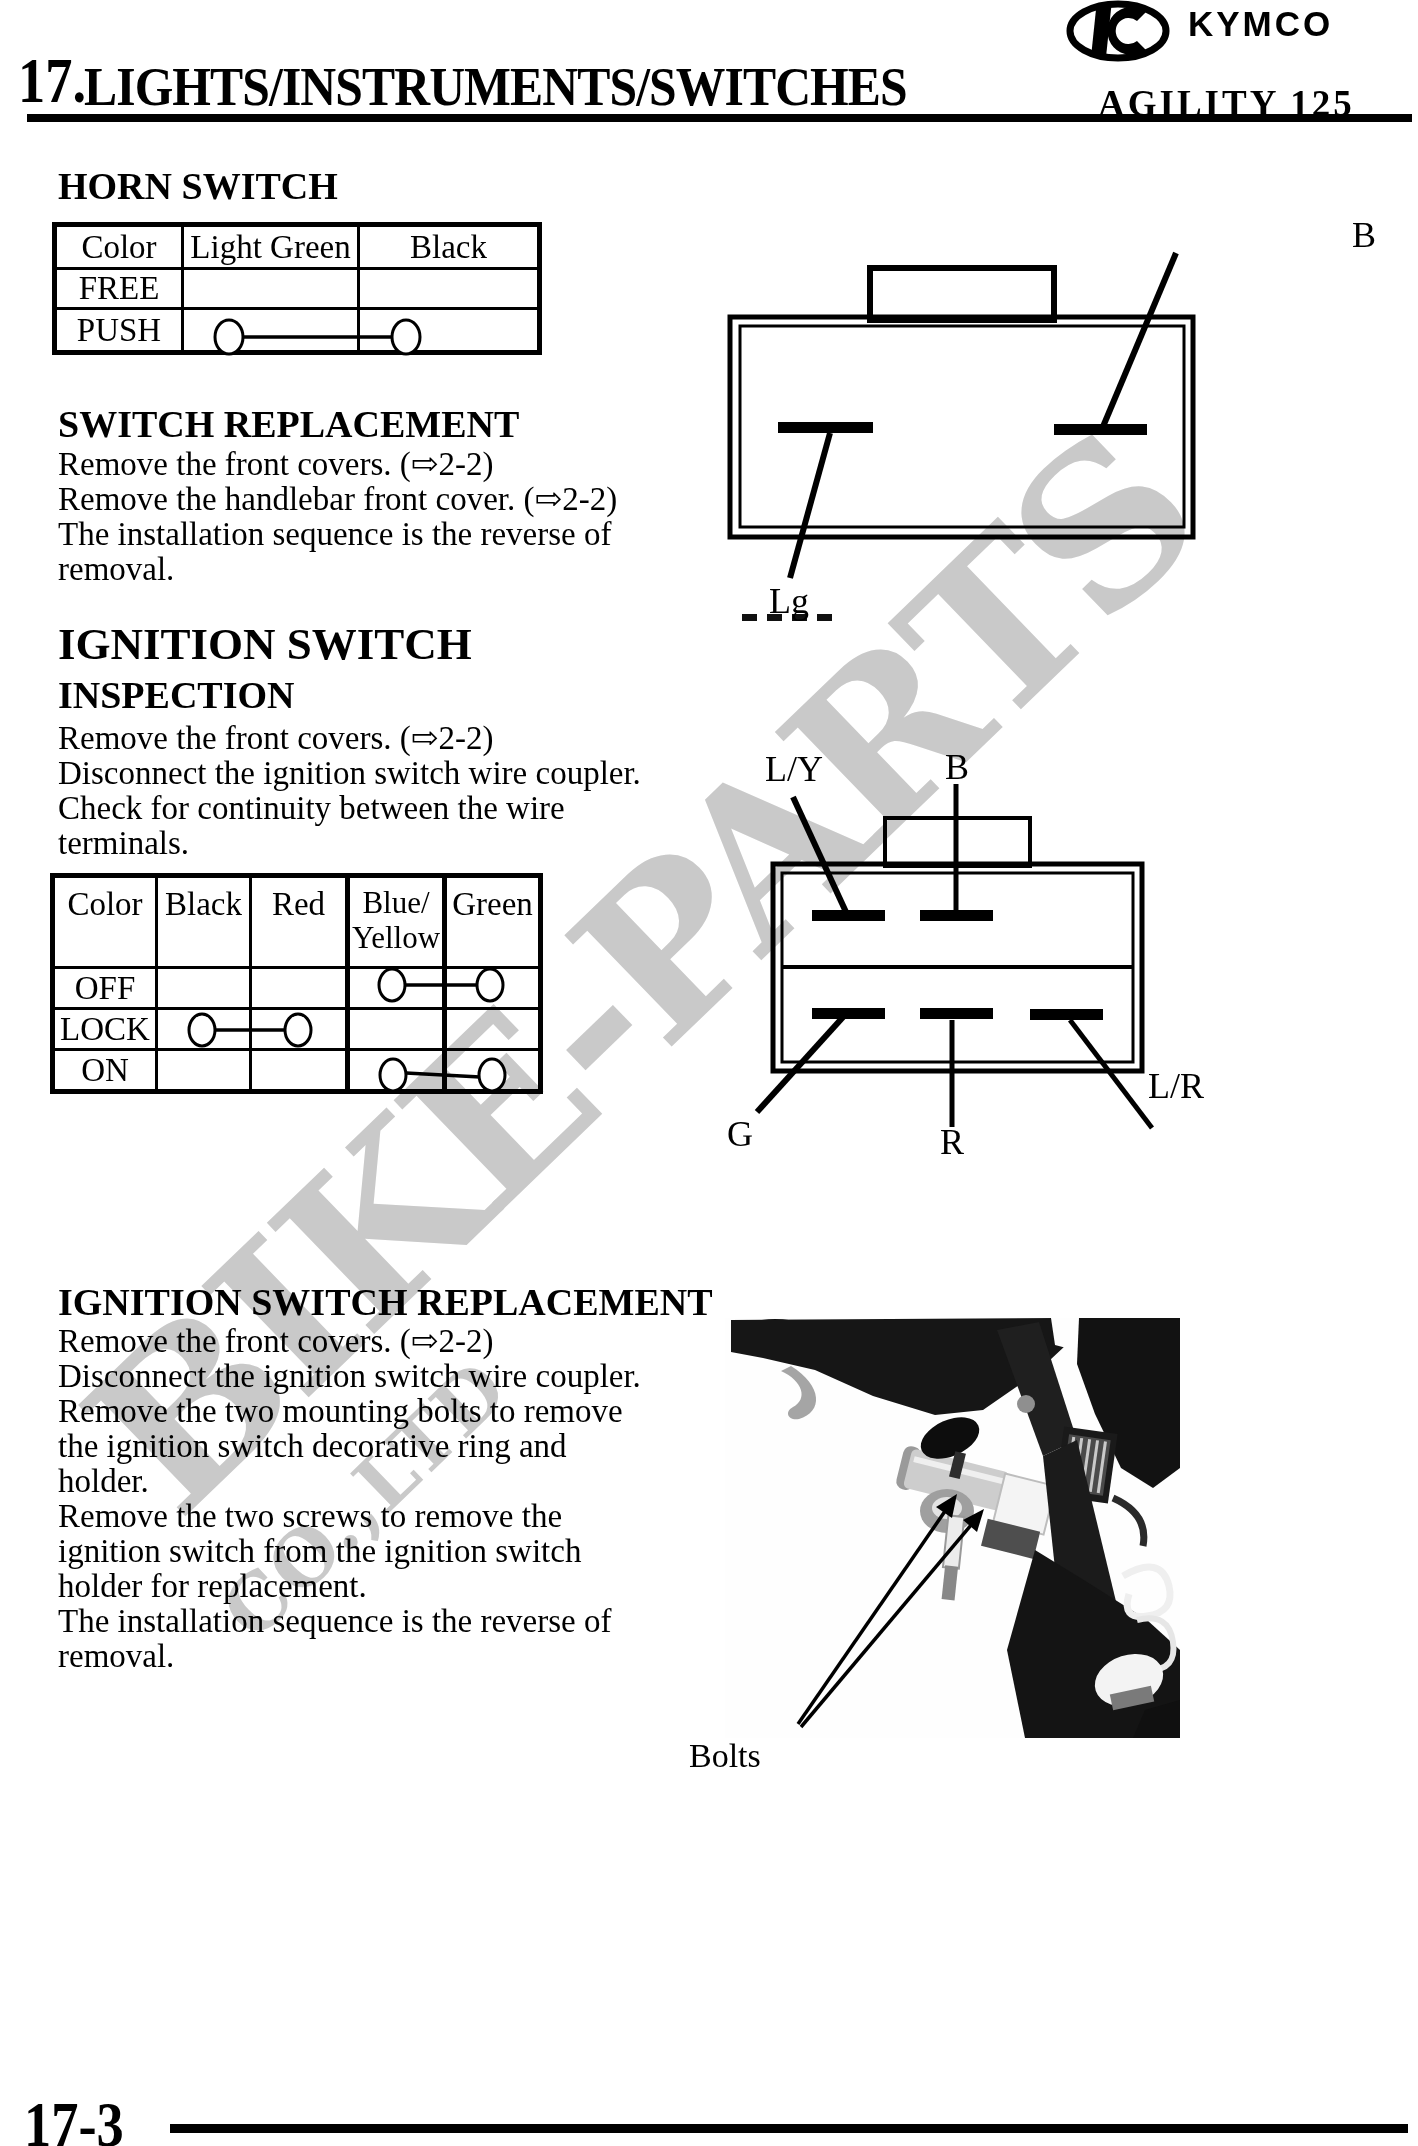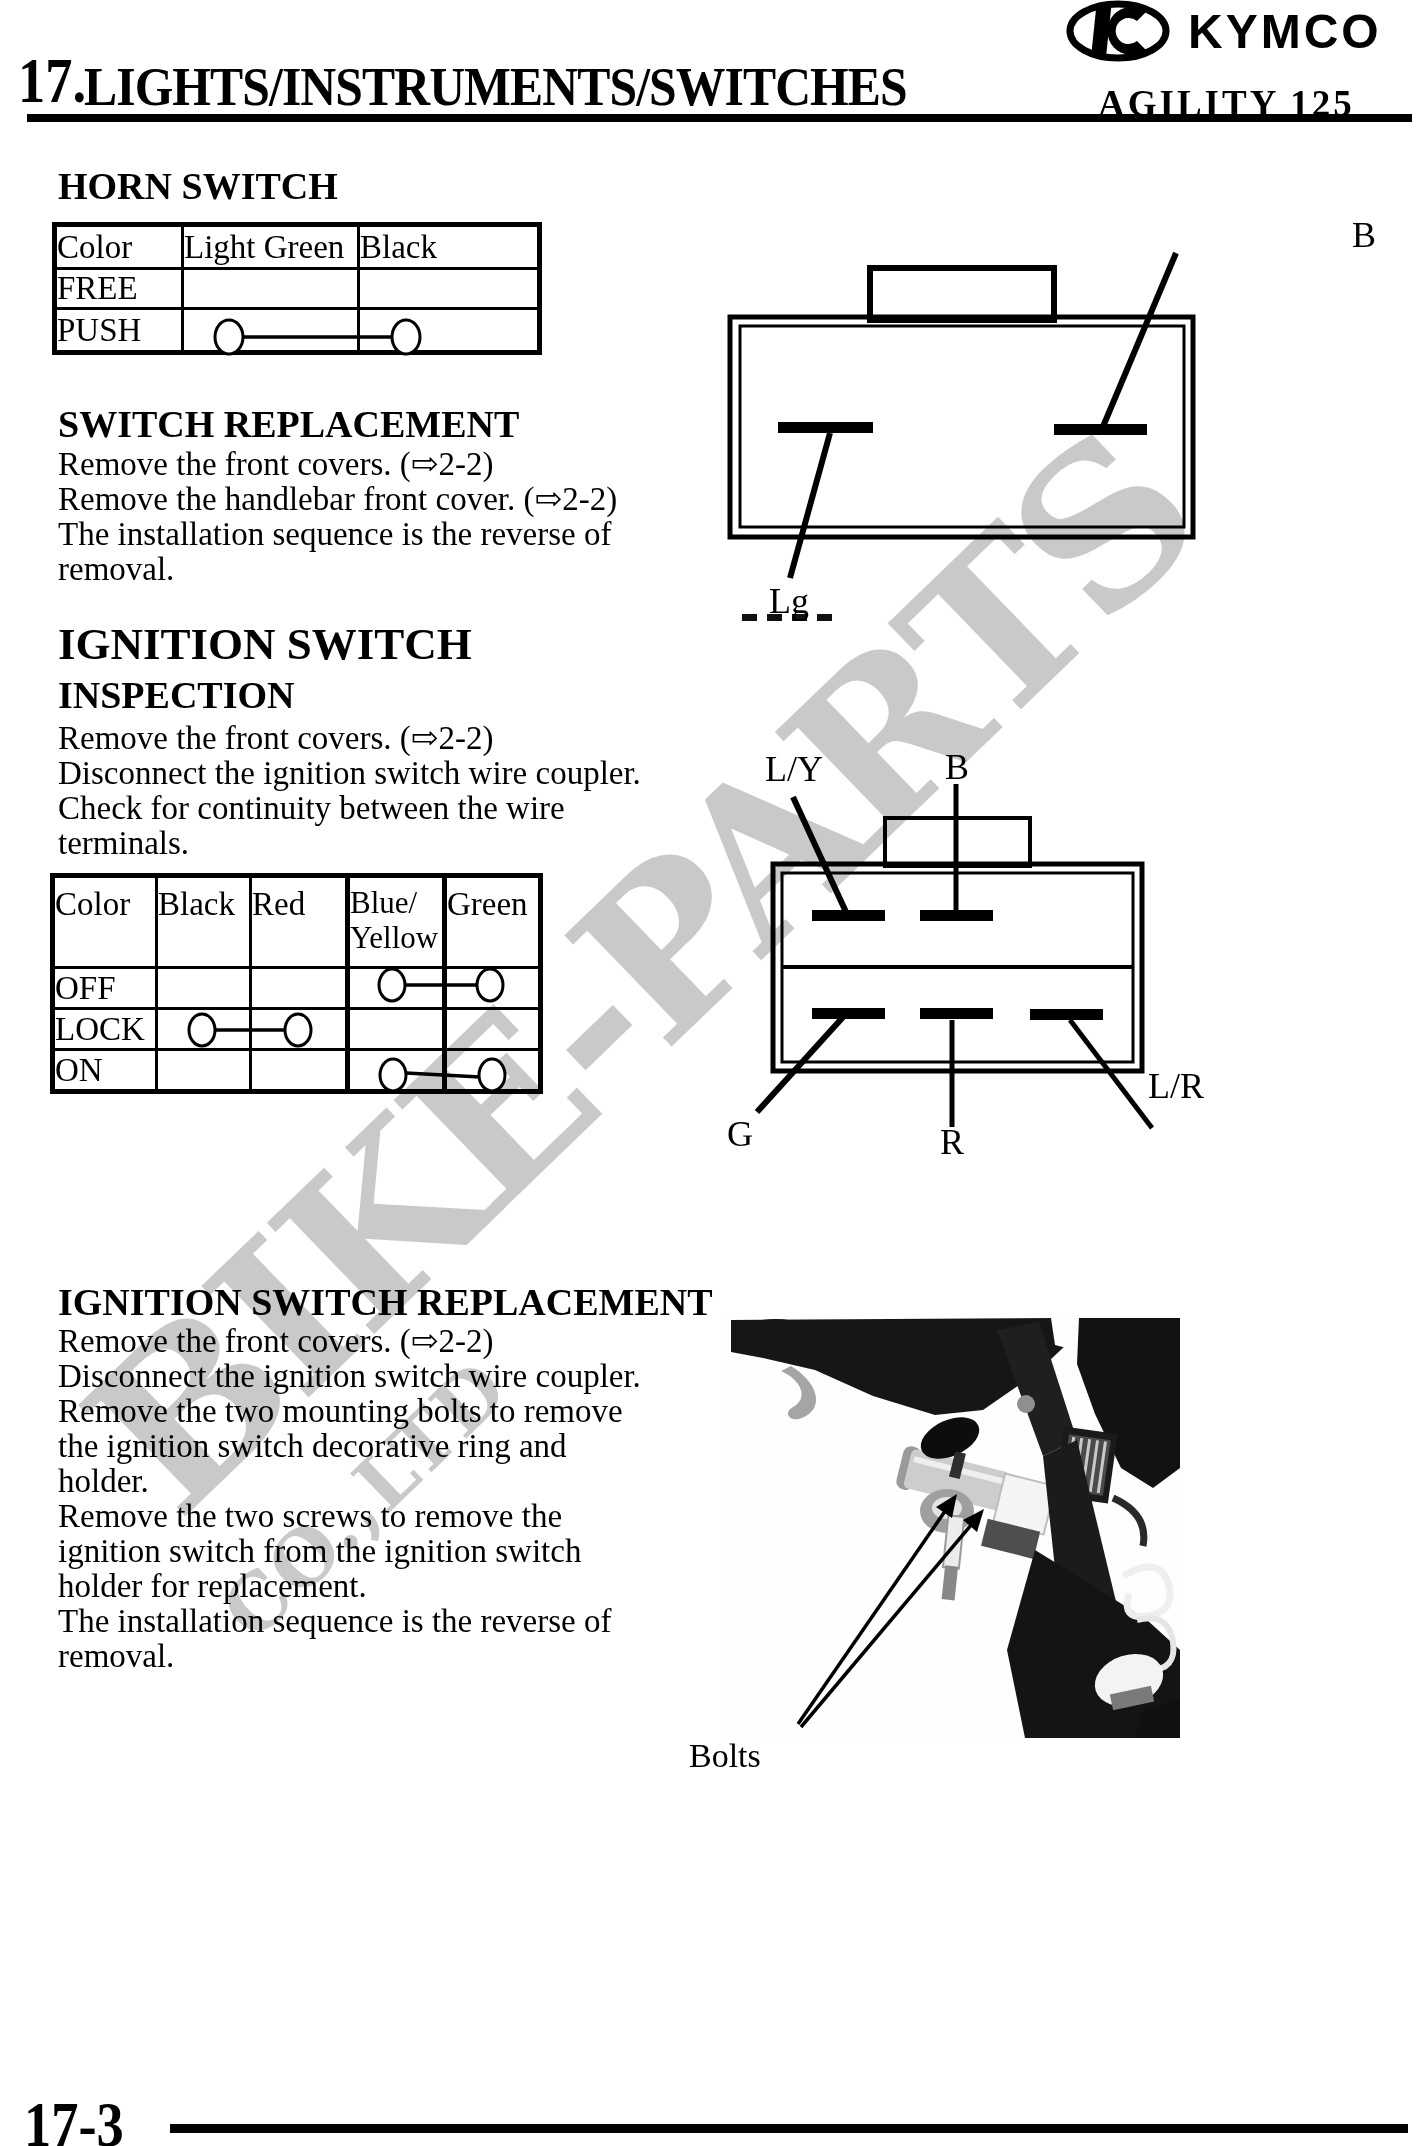--- a/index.html
+++ b/index.html
@@ -8,33 +8,33 @@
   .abs{position:absolute;}
   
   .wm{position:absolute;z-index:0;color:#c9c9c9;font-family:"DejaVu Serif","Liberation Serif",serif;
       font-weight:bold;white-space:nowrap;transform-origin:0 0;pointer-events:none;}
   .wm1{left:40px;top:1380px;font-size:212px;letter-spacing:-8px;transform:rotate(-44deg);}
   .wm2{left:205px;top:1592px;font-size:76px;letter-spacing:2px;transform:rotate(-44deg);}
   
   .chapter-num{left:18px;top:44px;font-size:64px;font-weight:bold;transform:scaleX(.85);transform-origin:0 0;z-index:2;}
   .chapter-title{left:84px;top:56px;font-size:54px;font-weight:bold;letter-spacing:-1px;
                  transform:scaleX(.92);transform-origin:0 0;z-index:2;}
-  .brand{left:1188px;top:4px;font-size:48px;font-weight:900;letter-spacing:3px;
+  .brand{left:1188px;top:4px;font-size:35px;font-weight:900;letter-spacing:3px;
          font-family:"Liberation Sans","DejaVu Sans",sans-serif;z-index:2;}
   .model{left:1098px;top:82px;font-size:37px;font-weight:bold;letter-spacing:3px;z-index:2;}
   .hrule{left:27px;top:114px;width:1385px;height:8px;background:#000;z-index:2;}
   
   .sec{font-weight:bold;z-index:2;}
   .sec38{font-size:38px;}
   .sec45{font-size:45px;}
   .body-lines{font-size:33px;line-height:35px;z-index:2;}
   .lbl{font-size:36px;z-index:3;}
   
   table.tbl{position:absolute;border-collapse:collapse;table-layout:fixed;z-index:2;
-            font-size:33px;text-align:left;background:transparent;}
+            font-size:33px;text-align:center;background:transparent;}
   table.tbl td{border:3px solid #000;padding:0;vertical-align:middle;}
   table.tbl{border:5px solid #000;}
   #horn-table{left:52px;top:222px;width:485px;}
   #horn-table .h-head td{height:40px;}
   #horn-table .h-free td{height:36px;}
   #horn-table .h-push td{height:40px;}
   #ign-table{left:50px;top:873px;width:488px;}
   #ign-table .i-head td{height:80px;vertical-align:top;padding-top:8px;}
   #ign-table .i-row td{height:38px;}
   #ign-table td.thickL{border-left:5px solid #000;}

